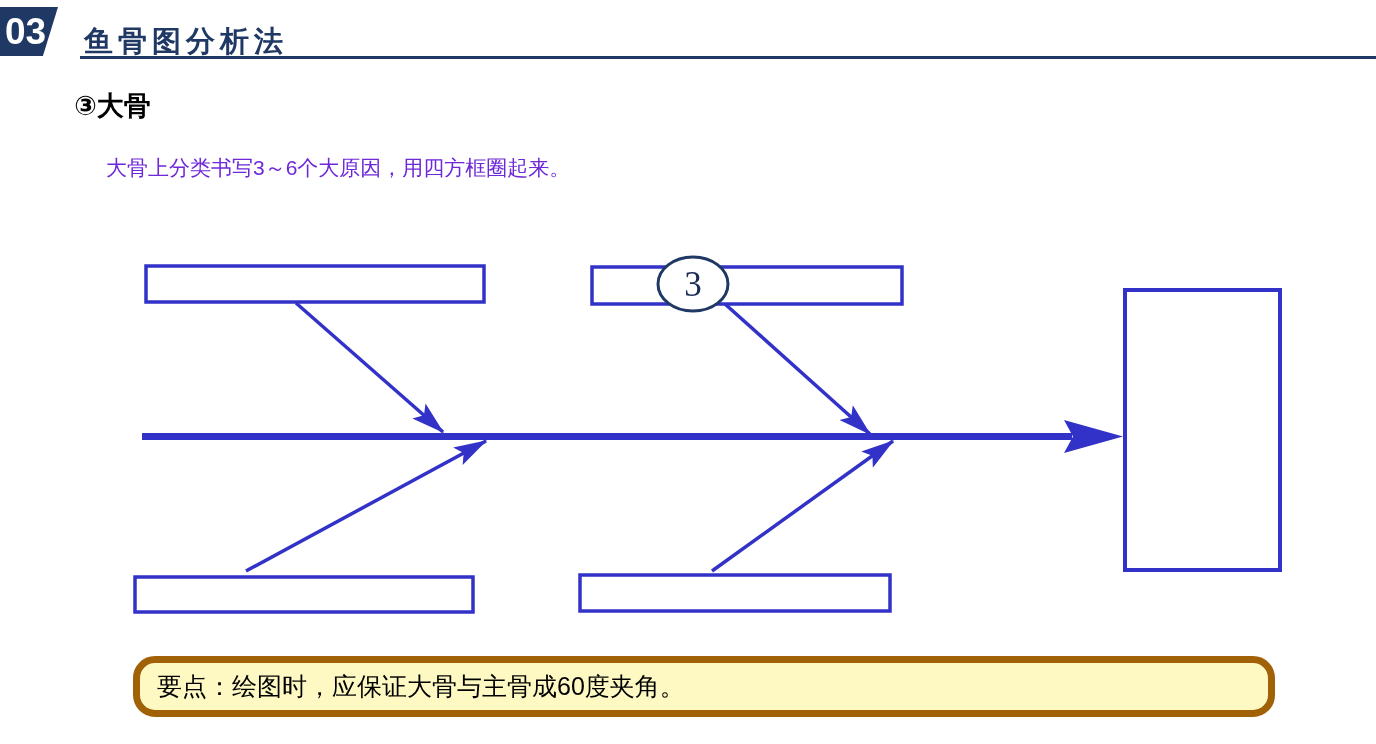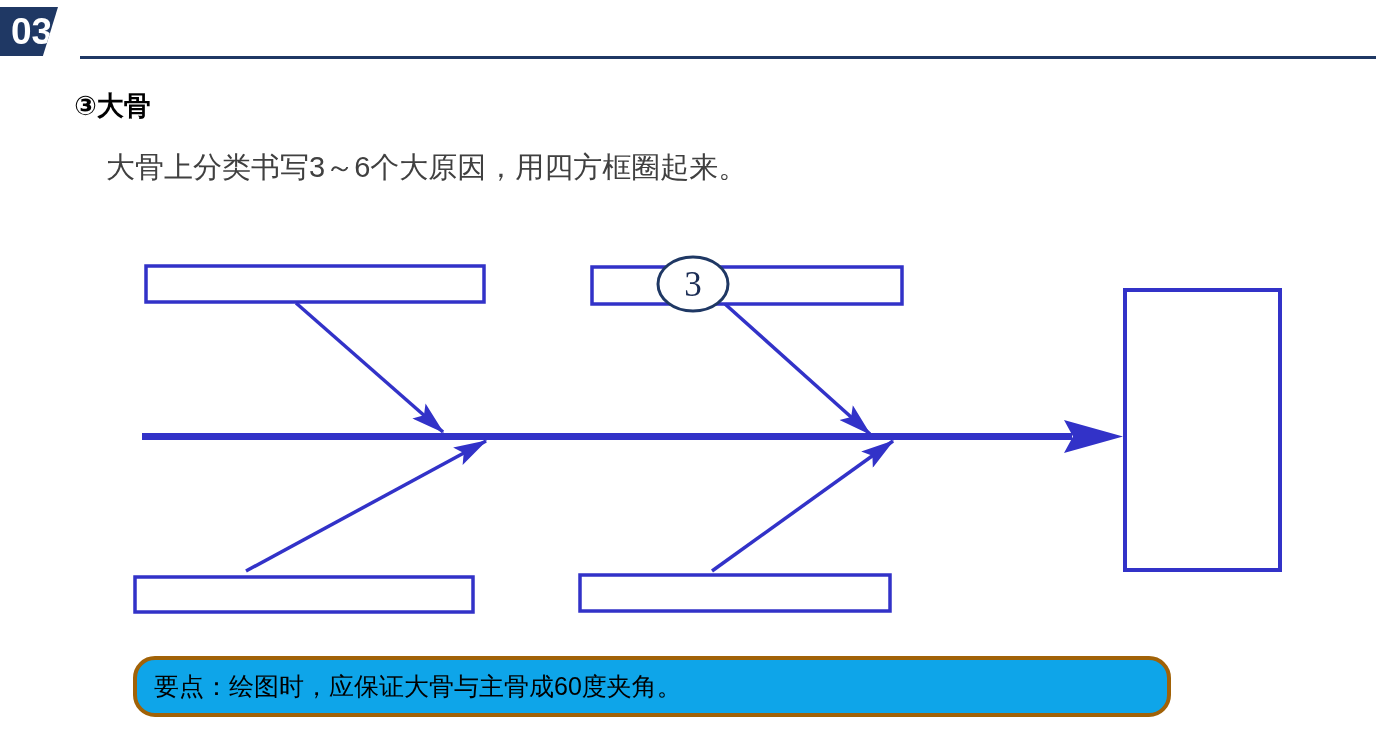--- a/index.html
+++ b/index.html
@@ -19,21 +19,20 @@
     top: 7px; left: 0;
     width: 58px; height: 49px;
     background: #1F3864;
     clip-path: polygon(0 0, 100% 0, 74% 100%, 0 100%);
     color: #ffffff;
     font-size: 37px;
     font-weight: bold;
     line-height: 49px;
     padding-left: 5px;
     box-sizing: border-box;
-    text-align: center;
   }
   .page-title {
     left: 84px; top: 22px;
     color: #1F3864;
     font-size: 29px;
     font-weight: 600;
     letter-spacing: 5px;
     white-space: nowrap;
   }
   .title-underline {
@@ -44,39 +43,39 @@
 
   
   .subsection-heading {
     left: 74px; top: 88px;
     color: #000000;
     font-size: 27px;
     font-weight: bold;
     white-space: nowrap;
   }
   .body-text {
-    left: 106px; top: 148px;
-    color: #404040;
-    font-size: 29px;
+    left: 106px; top: 154px;
+    color: #6d28d9;
+    font-size: 21px;
     white-space: nowrap;
   }
 
   
   .diagram-svg { left: 0; top: 0; width: 1376px; height: 744px; }
 
   
   .note-box {
     left: 133px; top: 656px;
-    width: 1038px; height: 61px;
-    border: 4px solid #a16207;
+    width: 1142px; height: 61px;
+    border: 7px solid #a16207;
     border-radius: 22px;
     box-sizing: border-box;
     display: flex;
     align-items: center;
-    background: #0ea5e9;
+    background: #fef9c3;
   }
   .note-text {
     color: #000000;
     font-size: 25px;
     padding-left: 17px;
     white-space: nowrap;
   }
   .serif3 {
     font-family: "Liberation Serif", "DejaVu Serif", serif;
     font-size: 35px;
@@ -84,20 +83,21 @@
   }
 </style>
 </head>
 <body>
 
 <div class="slide">
 
   <div class="abs section-badge">
     <span>03</span>
   </div>
+  <div class="abs page-title">鱼骨图分析法</div>
   <div class="abs title-underline"></div>
 
   <div class="abs subsection-heading">③大骨</div>
   <div class="abs body-text">大骨上分类书写3～6个大原因，用四方框圈起来。</div>
 
   <svg class="abs diagram-svg" viewBox="0 0 1376 744" xmlns="http://www.w3.org/2000/svg">
     <defs>
       <marker id="branch-arrowhead" viewBox="0 0 10 6" refX="9.6" refY="3" markerWidth="36" markerHeight="20" orient="auto" markerUnits="userSpaceOnUse">
         <path d="M0,0 L10,3 L0,6 L2,3 Z" fill="#3232C8"></path>
       </marker>

